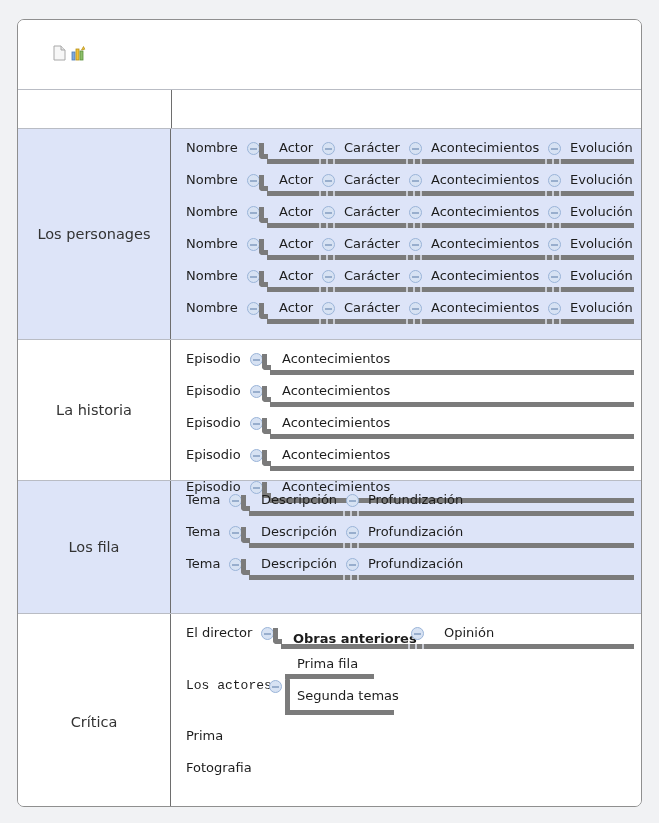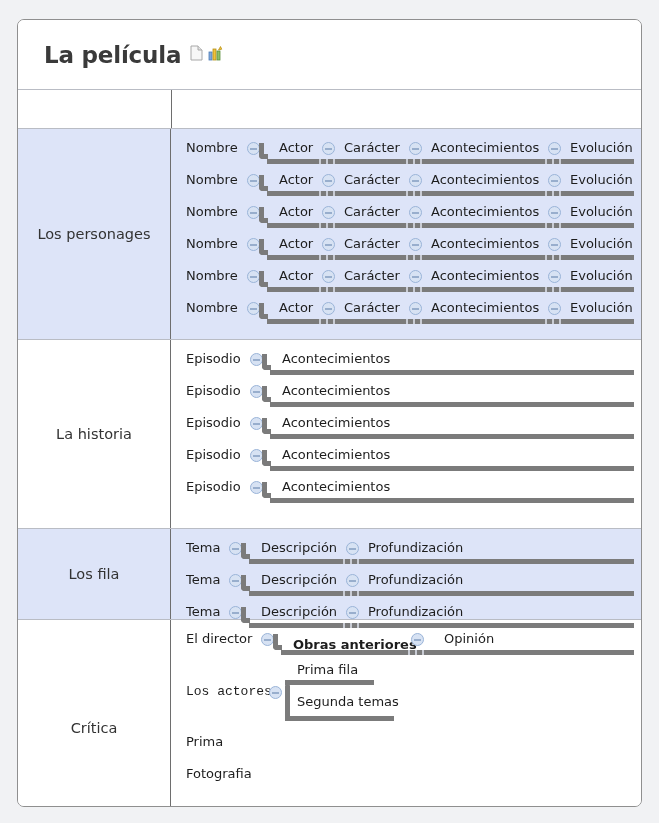--- a/index.html
+++ b/index.html
@@ -158,21 +158,20 @@
     background: #7b7b7b;
     border-radius: 2px;
   }
 </style>
 </head>
 <body>
 
 <div class="page">
 
   <div class="title-row">
-    <span class="title-text">La película</span>
     <span class="title-icons">
       <span class="icon-doc">
         <svg width="13" height="16" viewBox="0 0 13 16">
           <path d="M1 1 H8 L12 5 V15 H1 Z" fill="#f7f7f7" stroke="#a8a8a8" stroke-width="1"></path>
           <path d="M8 1 V5 H12" fill="#e4e4e4" stroke="#a8a8a8" stroke-width="1"></path>
         </svg>
       </span>
       <span class="icon-chart">
         <svg width="15" height="15" viewBox="0 0 15 15">
           <rect x="1" y="6" width="3" height="8" fill="#7fa8dd" stroke="#4e7cb5" stroke-width="0.8"></rect>
@@ -328,21 +327,21 @@
               <span class="seg" style="left: 153px;"></span>
               <span class="seg" style="left: 278px;"></span>
               <span class="seg" style="left: 285px;"></span>
               <span class="seg" style="left: 292px;"></span>
             </div>
           </div>
         </div>
       </div>
       <div class="section white">
         <div class="sec-label">La historia</div>
-        <div class="sec-body" style="height: 188px; text-align: right;">
+        <div class="sec-body" style="height: 140px; text-align: right;">
           <div style="position: absolute; left: 0px; right: 0px; top: 10px; height: 28px;">
             <span class="nlabel" style="position: absolute; left: 15px; top: 1px;">Episodio</span>
             <span class="minus" style="position: absolute; left: 79px; top: 3px;"></span>
             <span class="elbow" style="position: absolute; left: 90px; top: 0px;"></span>
             <span class="nlabel" style="position: absolute; left: 111px; top: 1px;">Acontecimientos</span>
             <div class="bar" style="left: 99px; width: 364px;"></div>
           </div>
           <div style="position: absolute; left: 0px; right: 0px; top: 42px; height: 28px;">
             <span class="nlabel" style="position: absolute; left: 15px; top: 1px;">Episodio</span>
             <span class="minus" style="position: absolute; left: 79px; top: 3px;"></span>
@@ -368,21 +367,21 @@
             <span class="nlabel" style="position: absolute; left: 15px; top: 1px;">Episodio</span>
             <span class="minus" style="position: absolute; left: 79px; top: 3px;"></span>
             <span class="elbow" style="position: absolute; left: 90px; top: 0px;"></span>
             <span class="nlabel" style="position: absolute; left: 111px; top: 1px;">Acontecimientos</span>
             <div class="bar" style="left: 99px; width: 364px;"></div>
           </div>
         </div>
       </div>
       <div class="section blue">
         <div class="sec-label">Los fila</div>
-        <div class="sec-body" style="height: 90px;">
+        <div class="sec-body" style="height: 132px;">
           <div style="position: absolute; left: 0px; right: 0px; top: 10px; height: 28px;">
             <span class="nlabel" style="position: absolute; left: 15px; top: 1px;">Tema</span>
             <span class="minus" style="position: absolute; left: 58px; top: 3px;"></span>
             <span class="elbow" style="position: absolute; left: 69px; top: 0px;"></span>
             <span class="nlabel" style="position: absolute; left: 90px; top: 1px;">Descripción</span>
             <span class="minus" style="position: absolute; left: 175px; top: 3px;"></span>
             <span class="nlabel" style="position: absolute; left: 197px; top: 1px;">Profundización</span>
             <div class="bar" style="left: 78px; width: 385px;">
               <span class="seg" style="left: 94px;"></span>
               <span class="seg" style="left: 101px;"></span>

